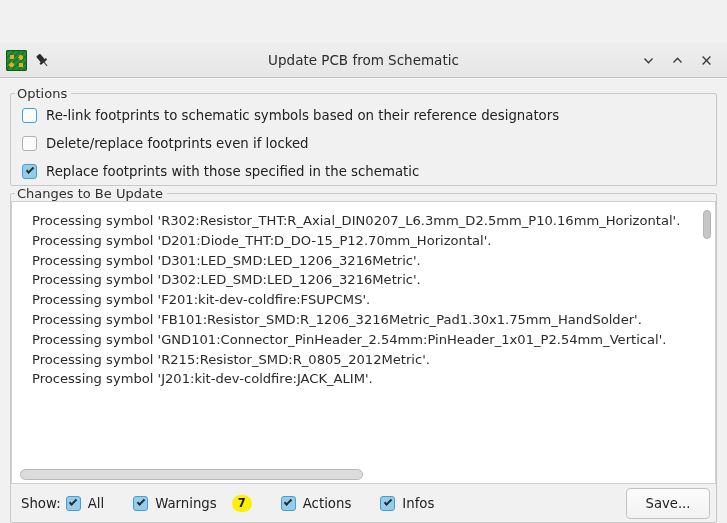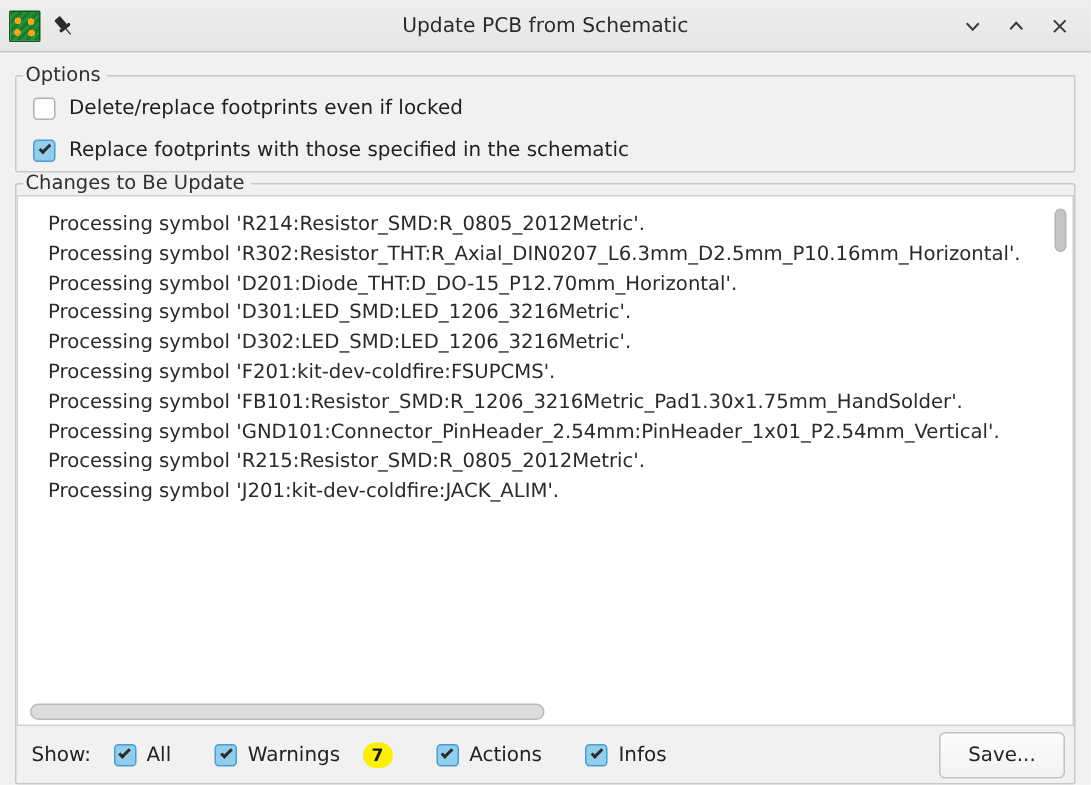--- a/index.html
+++ b/index.html
@@ -28,20 +28,21 @@
   .titlebar {
     position: relative;
     height: 16px;
     min-height: 29px;
     background: linear-gradient(#eeeeee, #e6e6e6);
     border-bottom: 1px solid #c4c4c4;
     display: flex;
     align-items: center;
     padding: 17px 4px;
     box-sizing: border-box;
+    margin-top: 43px;
   }
   .tb-left {
     display: flex;
     align-items: center;
     gap: 7px;
     padding-left: 2px;
     z-index: 2;
   }
   .pcb-icon {
     width: 21px;
@@ -235,21 +236,21 @@
   .show-row {
     display: flex;
     align-items: center;
     height: 38px;
     padding: 0 6px 0 10px;
     box-sizing: border-box;
   }
   .show-label {
     font-size: 13.3px;
     color: #212121;
-    margin-right: 15px;
+    margin-right: 5px;
   }
   .filter {
     display: flex;
     align-items: center;
     gap: 7px;
   }
   .filter + .filter { margin-left: 29px; }
   .filter .cb-label { font-size: 13.3px; }
   .badge {
     display: inline-flex;
@@ -330,39 +331,42 @@
           </svg>
       </span>
     </div>
   </div>
 
   <div class="content">
 
     <fieldset class="group group-options">
       <legend>Options</legend>
 
+      <div class="cb-row">
+        <span class="cbox focus"></span>
+        <span class="cb-label">Re-link footprints to schematic symbols based on their reference designators</span>
+      </div>
 
 
       <div class="cb-row">
         <span class="cbox"></span>
         <span class="cb-label">Delete/replace footprints even if locked</span>
       </div>
 
       <div class="cb-row">
         <span class="cbox checked"></span>
         <span class="cb-label">Replace footprints with those specified in the schematic</span>
       </div>
     </fieldset>
 
     <fieldset class="group group-changes">
       <legend>Changes to Be Update</legend>
 
       <div class="log-wrap">
         <div class="log-inner">
-          <div class="log-line">Processing symbol 'R214:Resistor_SMD:R_0805_2012Metric'.</div>
           <div class="log-line">Processing symbol 'R302:Resistor_THT:R_Axial_DIN0207_L6.3mm_D2.5mm_P10.16mm_Horizontal'.</div>
           <div class="log-line">Processing symbol 'D201:Diode_THT:D_DO-15_P12.70mm_Horizontal'.</div>
           <div class="log-line">Processing symbol 'D301:LED_SMD:LED_1206_3216Metric'.</div>
           <div class="log-line">Processing symbol 'D302:LED_SMD:LED_1206_3216Metric'.</div>
           <div class="log-line">Processing symbol 'F201:kit-dev-coldfire:FSUPCMS'.</div>
           <div class="log-line">Processing symbol 'FB101:Resistor_SMD:R_1206_3216Metric_Pad1.30x1.75mm_HandSolder'.</div>
           <div class="log-line">Processing symbol 'GND101:Connector_PinHeader_2.54mm:PinHeader_1x01_P2.54mm_Vertical'.</div>
           <div class="log-line">Processing symbol 'R215:Resistor_SMD:R_0805_2012Metric'.</div>
           <div class="log-line">Processing symbol 'J201:kit-dev-coldfire:JACK_ALIM'.</div>
         </div>

